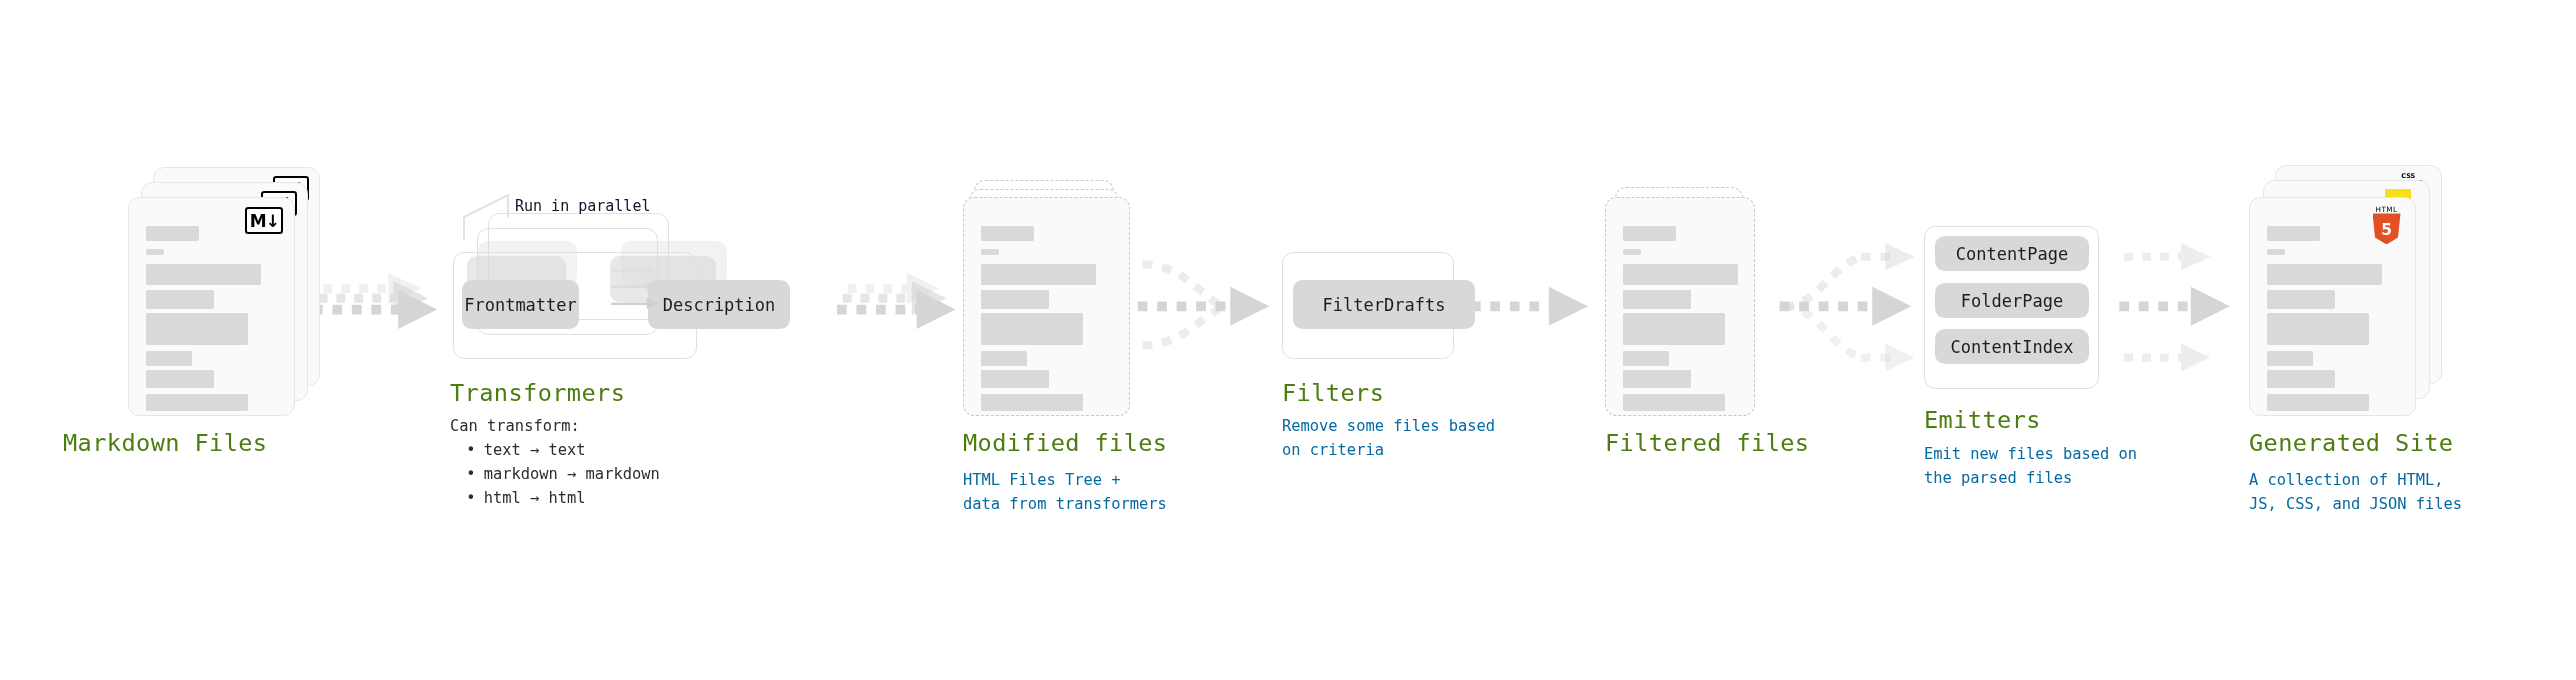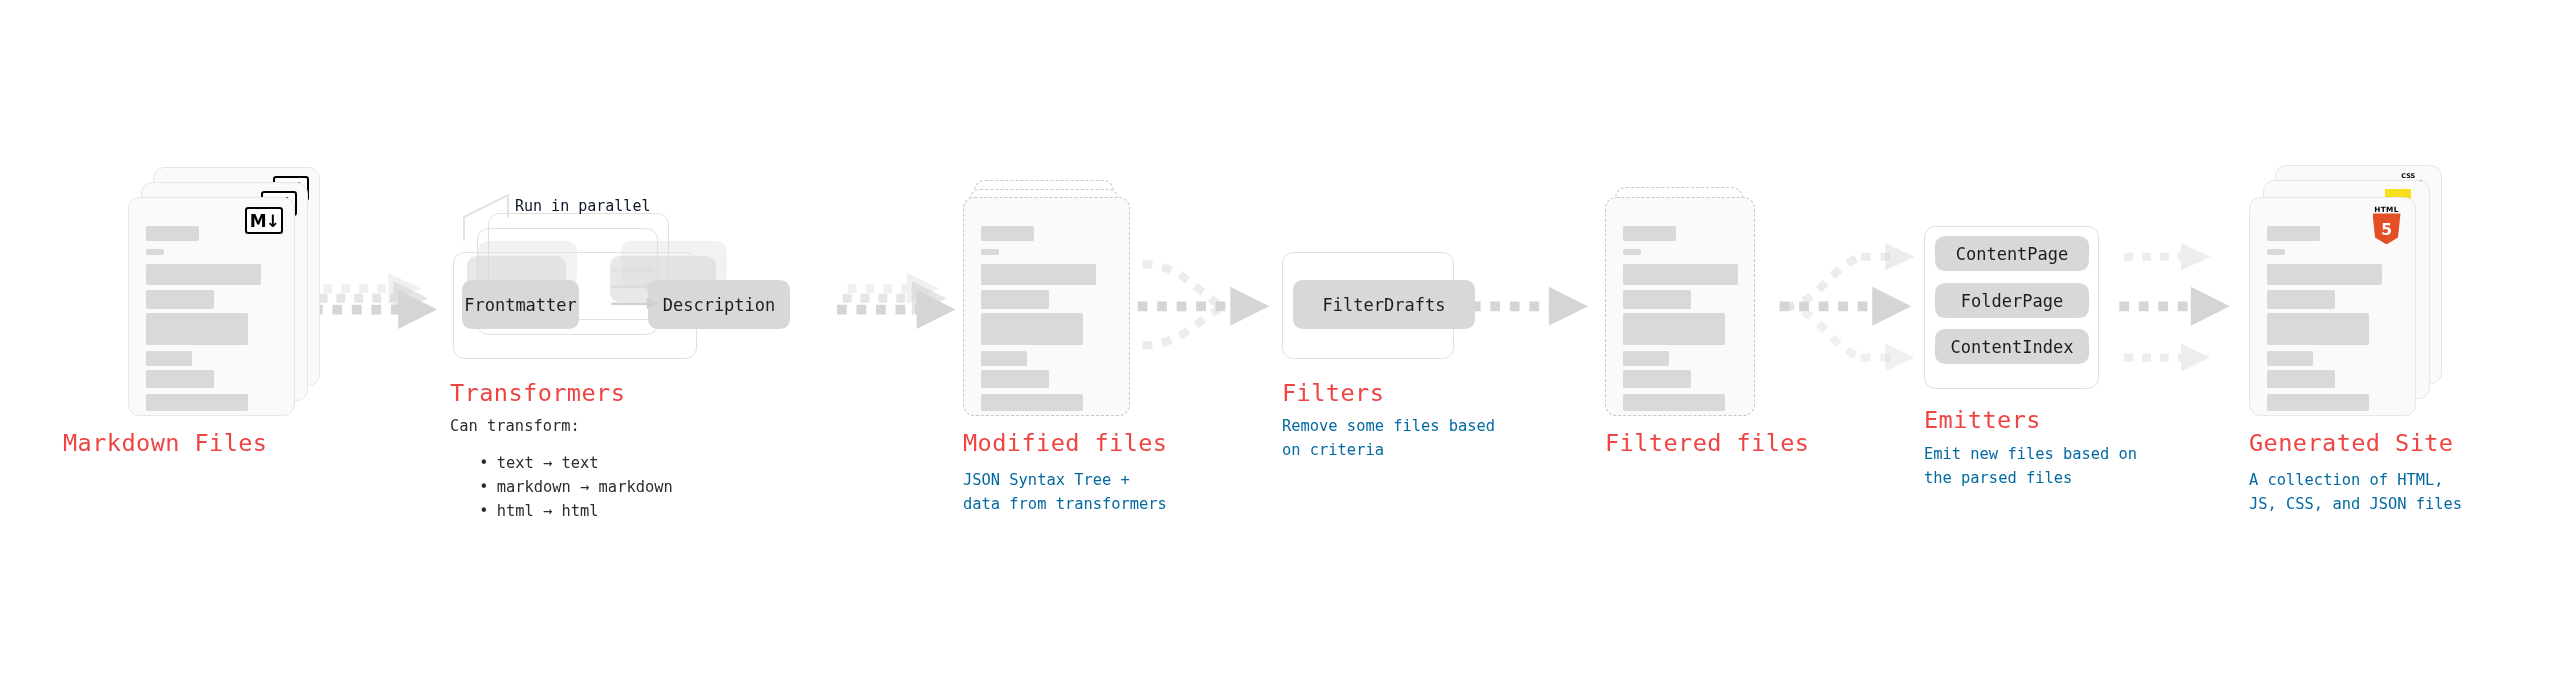--- a/index.html
+++ b/index.html
@@ -56,21 +56,21 @@
     letter-spacing: -0.8px;
   }
   .badge-html5 {
     position: absolute;
     display: flex;
     flex-direction: column;
     align-items: center;
   }
   .badge-html5 .wordmark {
     font-family: "DejaVu Sans", "Liberation Sans", sans-serif;
-    font-weight: bold;
+    font-weight: normal;
     color: #000;
     line-height: 1;
   }
   .shield {
     position: relative;
     background: #e34f26;
     clip-path: polygon(0% 0%, 100% 0%, 91% 78%, 50% 100%, 9% 78%);
     display: flex;
     align-items: flex-end;
     justify-content: center;
@@ -116,21 +116,21 @@
     white-space: nowrap;
     box-sizing: border-box;
   }
   .pill.ghost1 { background: rgba(216,216,216,0.60); }
   .pill.ghost2 { background: rgba(216,216,216,0.32); }
 
   
   .title {
     position: absolute;
     font-size: 23.6px;
-    color: #ef4444;
+    color: #4d7c0f;
     letter-spacing: 0.4px;
     white-space: nowrap;
   }
   .sub {
     position: absolute;
     font-size: 15.4px;
     line-height: 1.55;
     color: #0369a1;
     white-space: pre-line;
   }
@@ -140,21 +140,21 @@
     color: #0f172a;
     white-space: nowrap;
   }
   .bullets {
     position: absolute;
     font-size: 15.4px;
     line-height: 1.55;
     color: #2a2c31;
   }
   .bullets .b-head { white-space: nowrap; }
-  .bullets ul { margin: 13px; padding-left: 16.3px; list-style: none; }
+  .bullets ul { margin: 0; padding-left: 16.3px; list-style: none; }
   .bullets li { white-space: nowrap; }
   .bullets li::before { content: "\2022"; margin-right: 8.1px; }
 
   svg { position: absolute; overflow: visible; }
   .svg-layer { position: absolute; left: 0; top: 0; width: 2576px; height: 681px; pointer-events: none; }
 </style>
 </head>
 <body>
 
 <div id="canvas">
@@ -315,21 +315,21 @@
       <div class="skel" style="left:17px; top:51px; width:18px; height:5.7px;"></div>
       <div class="skel" style="left:17px; top:66px; width:115px; height:21px;"></div>
       <div class="skel" style="left:17px; top:92px; width:68px; height:18.7px;"></div>
       <div class="skel" style="left:17px; top:115px; width:102px; height:32px;"></div>
       <div class="skel" style="left:17px; top:153px; width:46px; height:14.6px;"></div>
       <div class="skel" style="left:17px; top:172px; width:68px; height:18px;"></div>
       <div class="skel" style="left:17px; top:196px; width:102px; height:17px;"></div>
     </div>
   </div>
   <div class="title" style="left:963px; top:429px;">Modified files</div>
-  <div class="sub" style="left:963px; top:469px;">JSON Syntax Tree +
+  <div class="sub" style="left:963px; top:469px;">HTML Files Tree +
 data from transformers</div>
 
   <div class="proc-box" style="left:1282px; top:252px; width:172px; height:107px;"></div>
   <div class="pill" style="left:1293px; top:280px; width:182px; height:49px;">FilterDrafts</div>
   <div class="title" style="left:1282px; top:379px;">Filters</div>
   <div class="sub" style="left:1282px; top:415px;">Remove some files based
 on criteria</div>
 
   <div class="doc-stack">
     <div class="doc-card dashed behind" style="left:1615px; top:187px; width:128px; height:219px;"></div>

